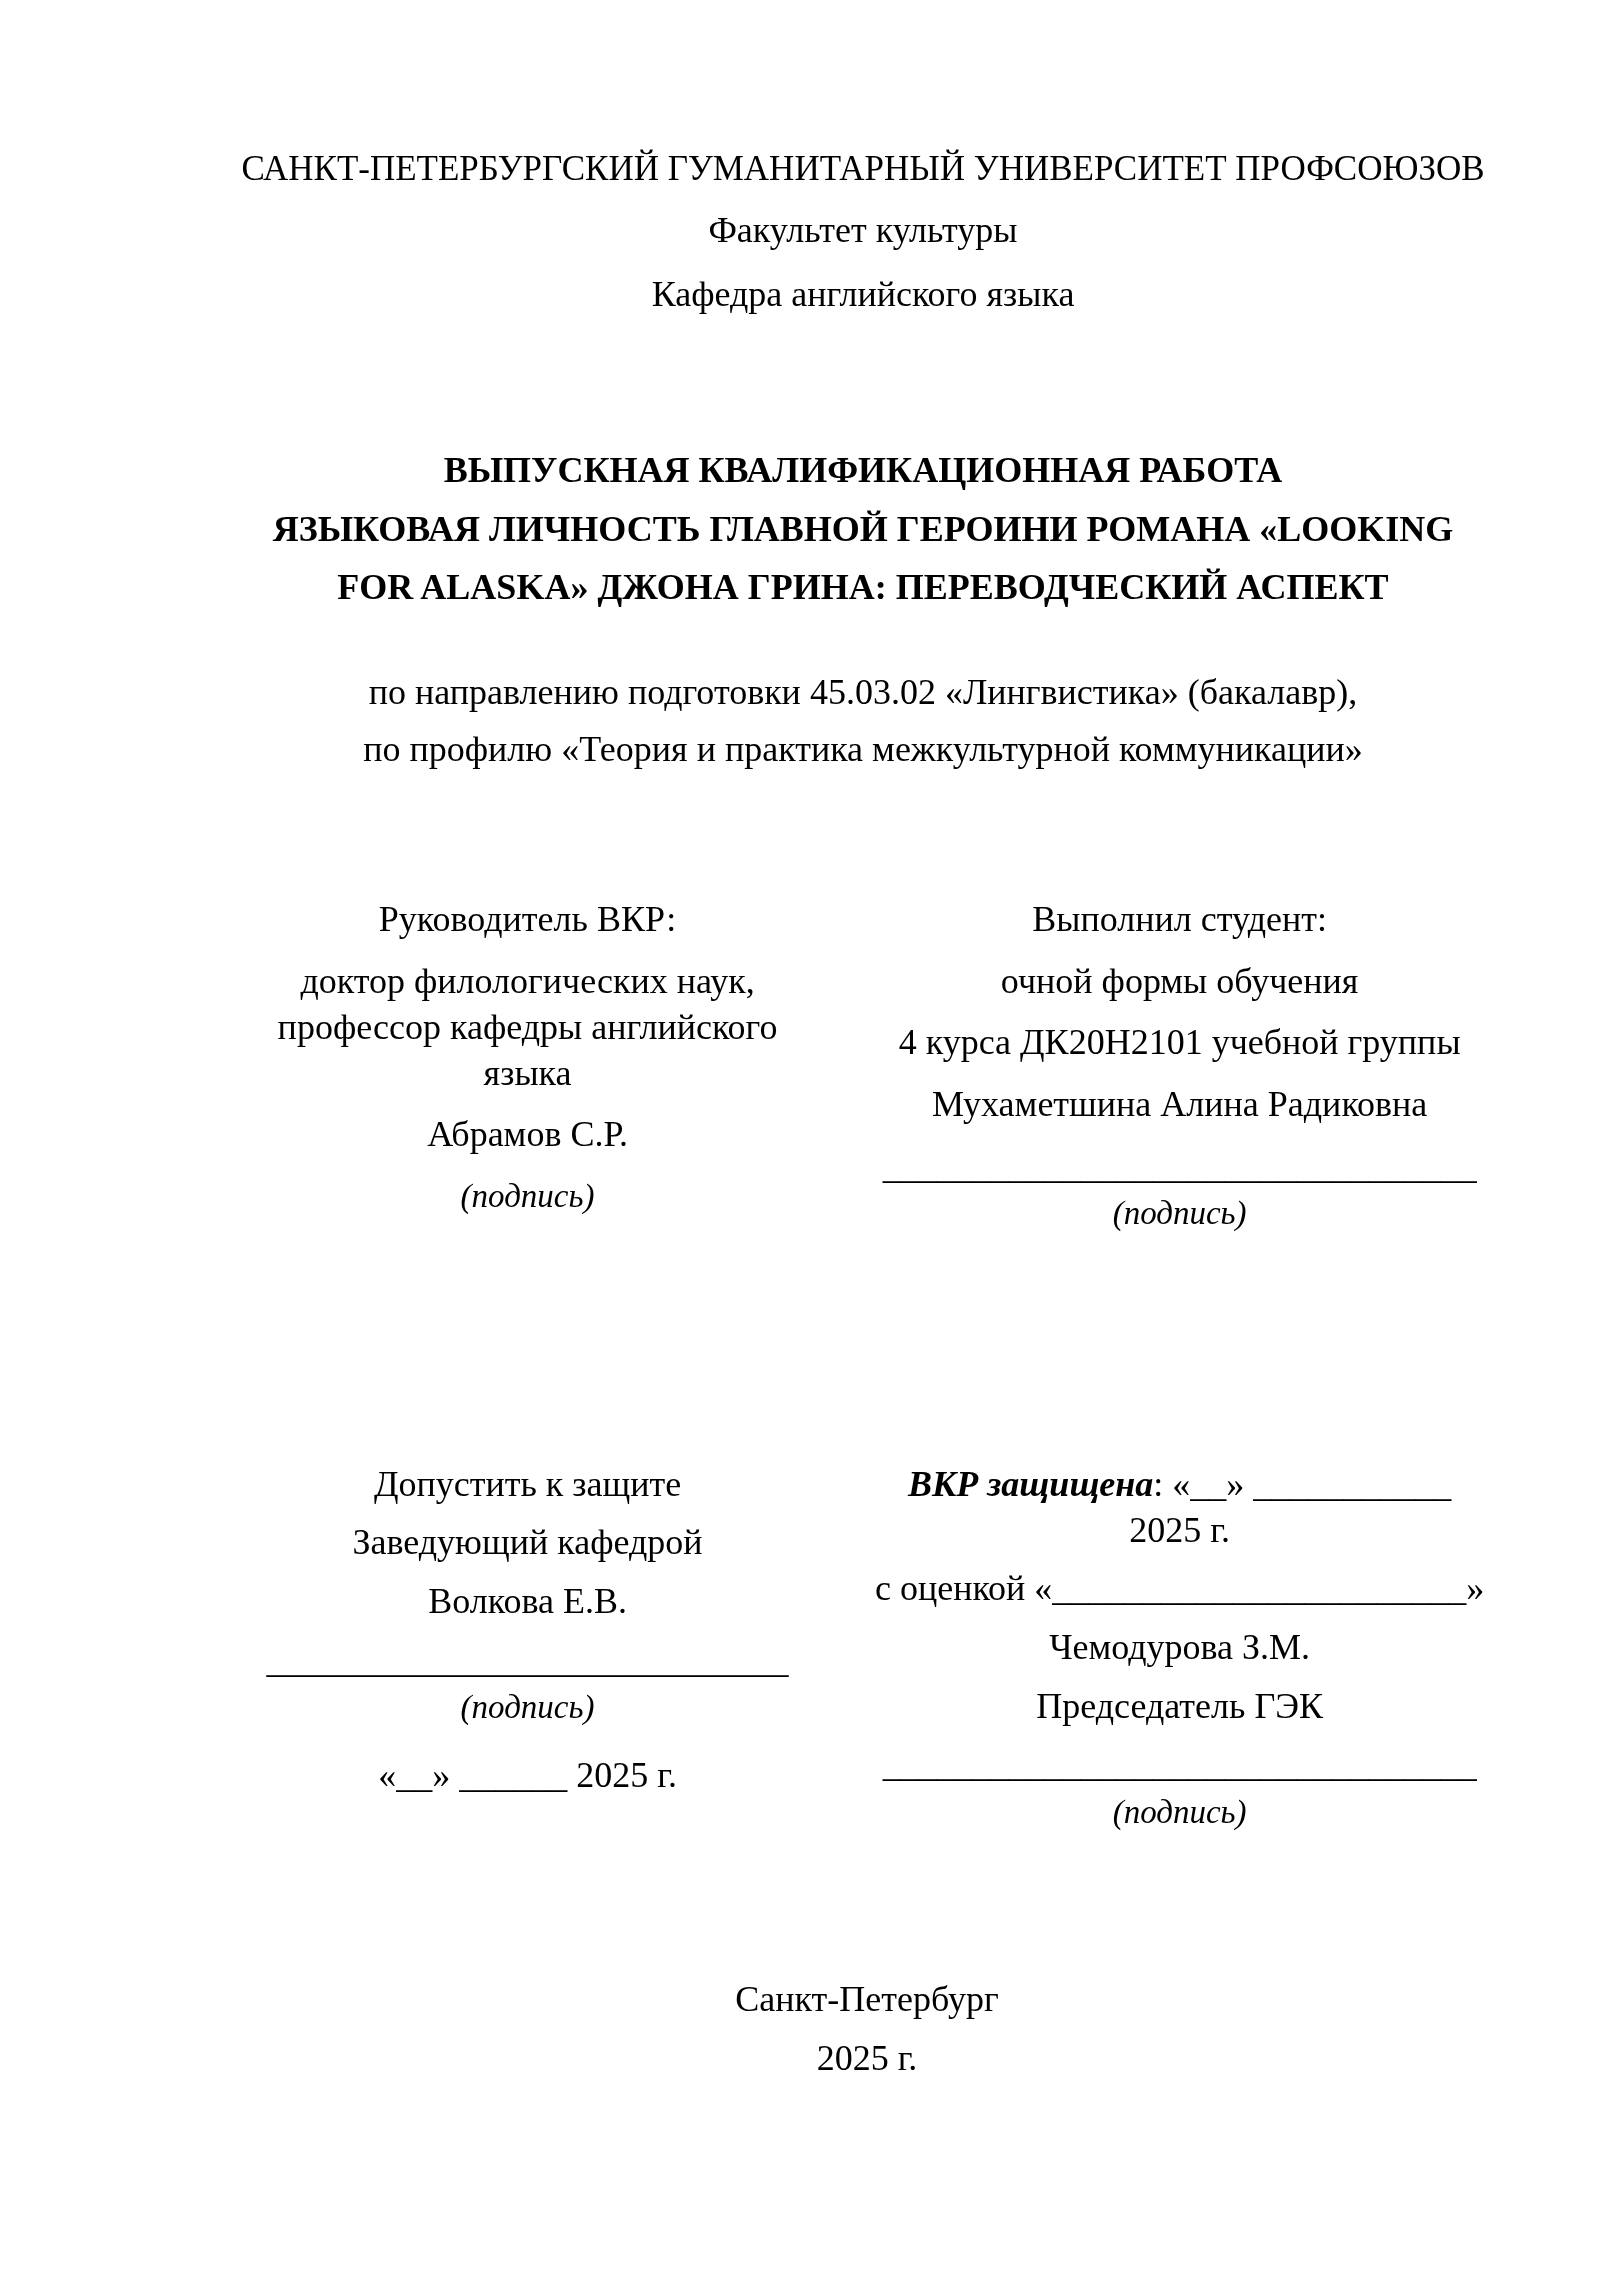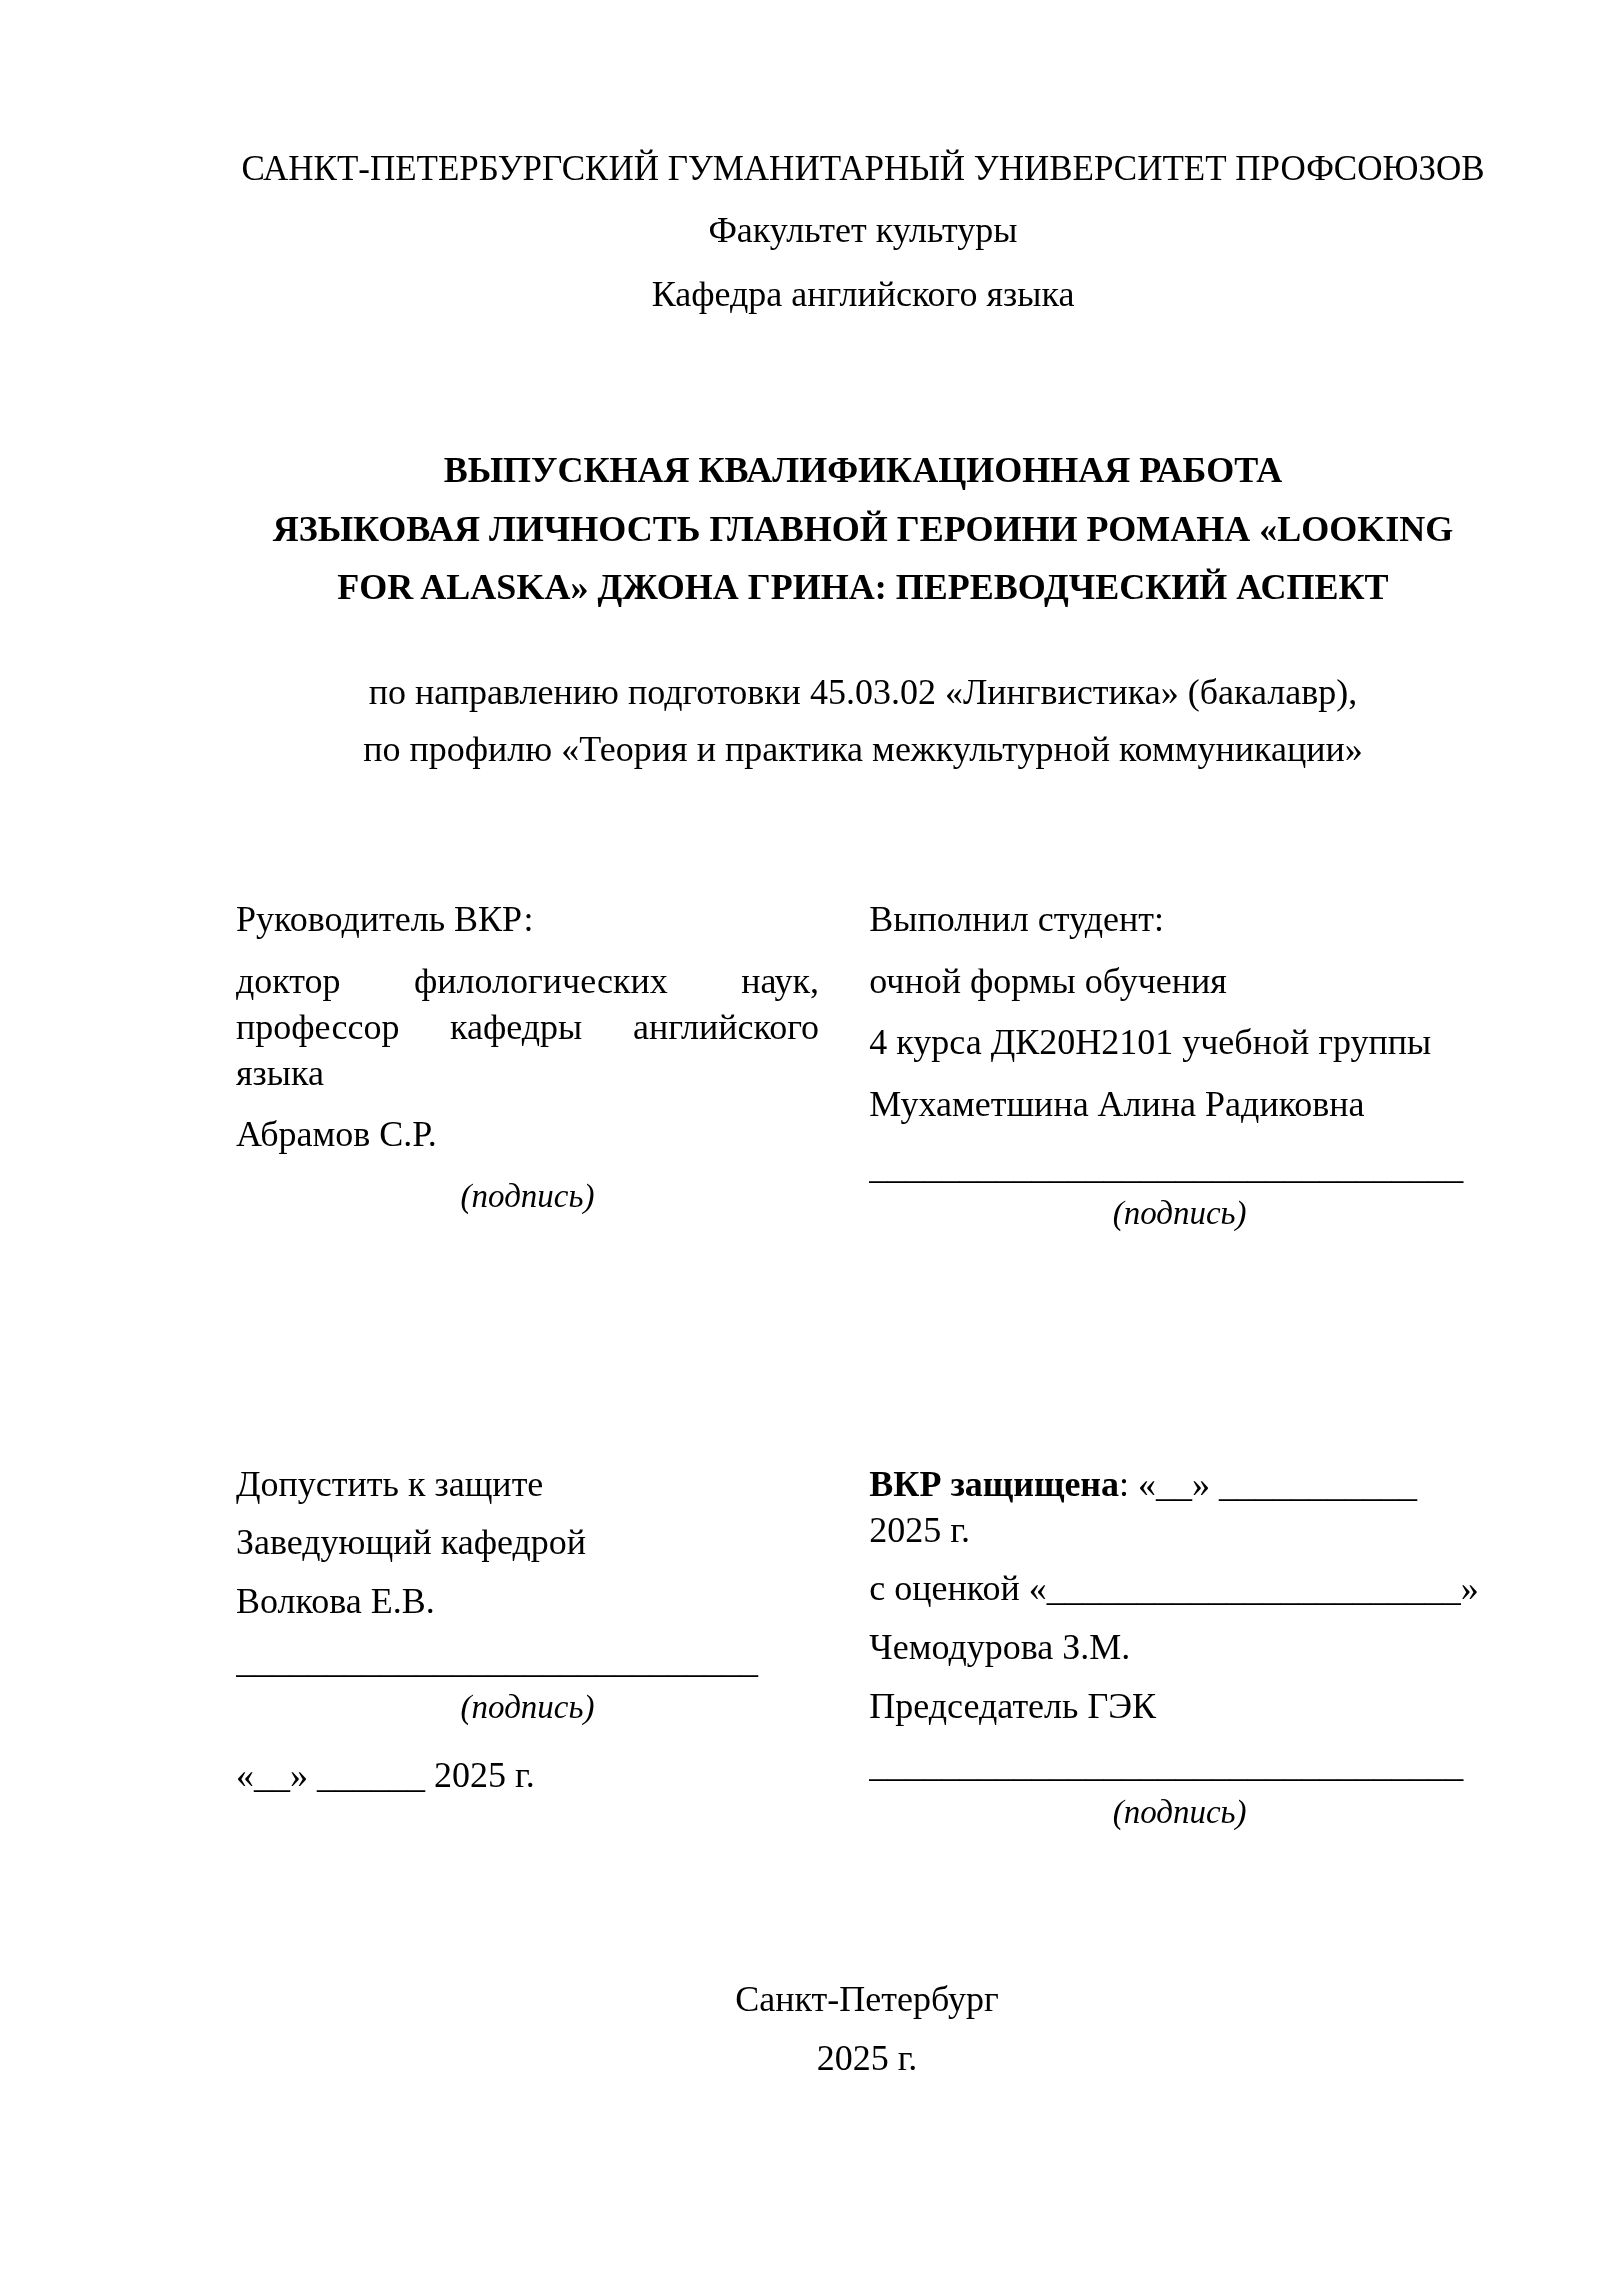--- a/index.html
+++ b/index.html
@@ -50,37 +50,38 @@
     justify-content: space-between;
     align-items: flex-start;
   }
   .row1 { margin-top: 118px; }
   .row2 { margin-top: 204px; }
   .col-left  { width: 46.5%; }
   .col-right { width: 49.5%; }
   .col p {
     margin: 0 0 15.7px 0;
     line-height: 46px;
+    text-align: center;
   }
   .col p.tight { margin-bottom: 12.6px; }
   .justified { text-align: justify; }
   .sig-line {
     margin-bottom: 1.6px !important;
     white-space: nowrap;
     overflow: hidden;
     letter-spacing: 0;
   }
   .sig-caption {
     text-align: center;
     font-style: italic;
     font-size: 33px;
     margin-bottom: 20.4px !important;
   }
   .date-line { margin-top: 22px !important; }
-  .bold-inline { font-weight: bold; }
+  .bold-inline { font-weight: bold; font-style: italic; }
 
   
   .footer {
     position: absolute;
     top: 1978px;
     left: 244px;
     right: 133px;
     text-align: center;
   }
   .footer .city { margin-bottom: 17.3px; }

